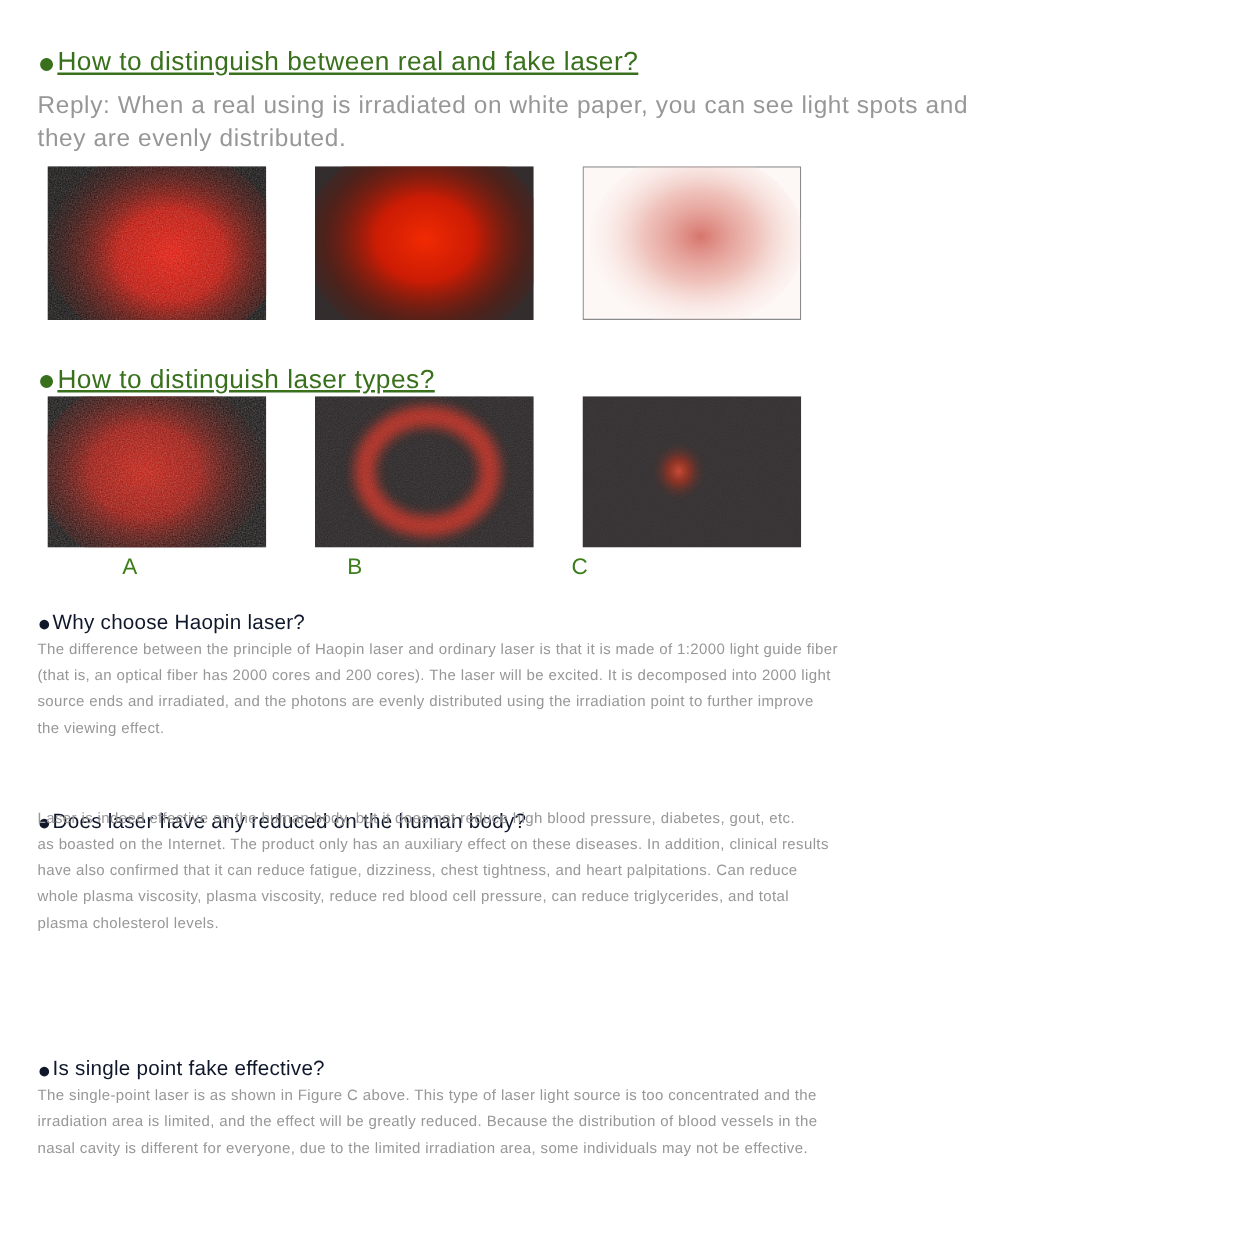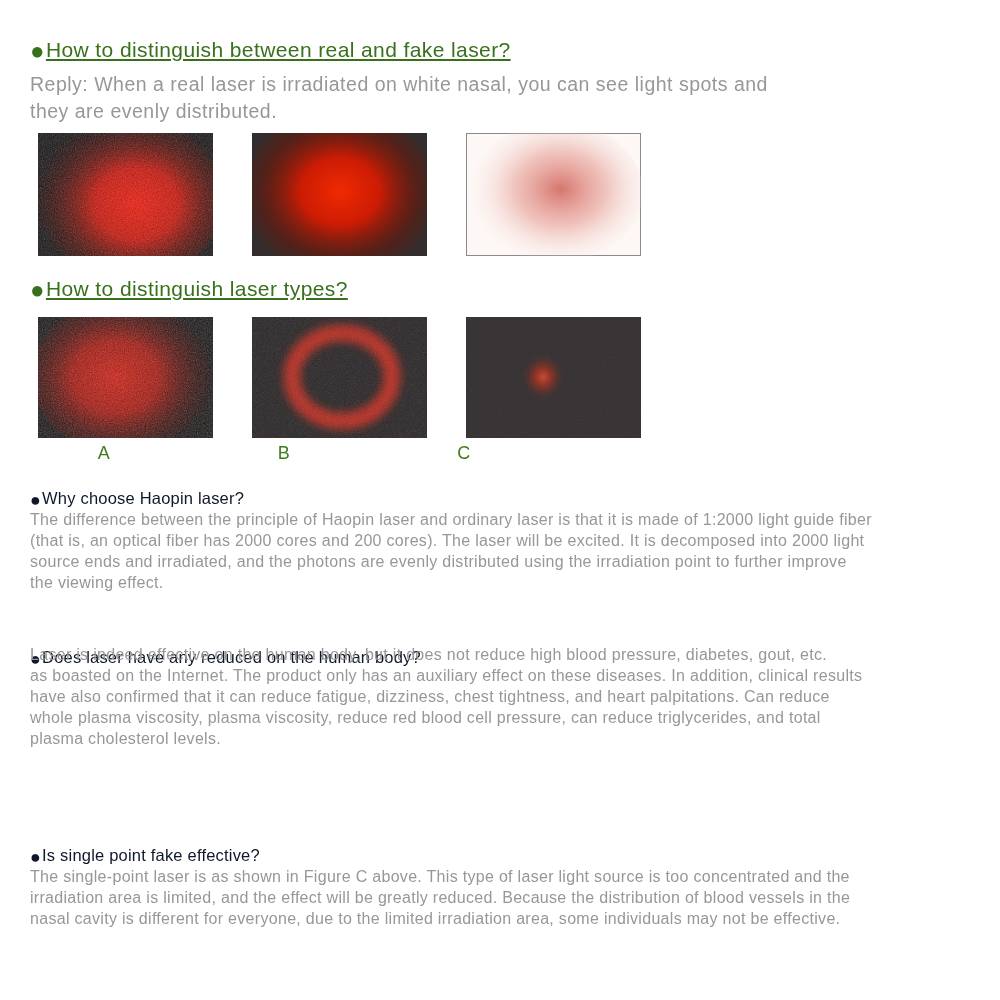--- a/index.html
+++ b/index.html
@@ -12,35 +12,35 @@
     color:#38701c;font-size:21px;line-height:26px;letter-spacing:0.4px;white-space:nowrap;text-decoration:underline;
   }
   .heading-sm{
     color:#0f172a;font-size:16.5px;line-height:20px;letter-spacing:0.2px;white-space:nowrap;
   }
   .bullet{display:inline-block;vertical-align:-2px;line-height:0;margin-right:1px}
   .heading-lg .bullet{font-size:24px}
   .heading-sm .bullet{font-size:18px}
   .gray{color:#979797;white-space:pre-line}
   .reply{font-size:19.5px;line-height:27px;letter-spacing:0.5px;width:940px}
-  .para{font-size:16px;line-height:21px;letter-spacing:0.3px;width:950px}
+  .para{font-size:12px;line-height:21px;letter-spacing:0.3px;width:950px}
   .figrow{display:flex;gap:39px}
   .fig{display:block}
   .fig-label{
     position:absolute;width:60px;text-align:center;color:#3e7d1c;
     font-size:18px;line-height:20px;letter-spacing:0.5px;
   }
 </style>
 </head>
 <body>
 
 <div class="abs heading-lg" style="left:30px;top:37px">
   <span class="bullet">●</span><span>How to distinguish between real and fake laser?</span>
 </div>
-<div class="abs gray reply" style="left:30px;top:71px">Reply: When a real laser is irradiated on white nasal, you can see light spots and
+<div class="abs gray reply" style="left:30px;top:71px">Reply: When a real using is irradiated on white paper, you can see light spots and
 they are evenly distributed.</div>
 
 <div class="abs figrow" style="left:38px;top:133px">
 
   <svg class="fig" width="175" height="123">
     <defs>
       <radialGradient id="rg1" cx="53%" cy="53%" r="60%">
         <stop offset="0%" stop-color="#f01507"></stop>
         <stop offset="38%" stop-color="#d41105" stop-opacity="0.93"></stop>
         <stop offset="70%" stop-color="#700b03" stop-opacity="0.5"></stop>
@@ -80,21 +80,21 @@
         <stop offset="0%" stop-color="#cd554b" stop-opacity="0.8"></stop>
         <stop offset="45%" stop-color="#e18c80" stop-opacity="0.5"></stop>
         <stop offset="100%" stop-color="#fffaf8" stop-opacity="0"></stop>
       </radialGradient>
     </defs>
     <rect x="0.5" y="0.5" width="174" height="122" fill="#fdf8f6" stroke="#8a8a8a" stroke-width="1"></rect>
     <ellipse cx="91" cy="59" rx="86" ry="70" fill="url(#rg3)"></ellipse>
   </svg>
 </div>
 
-<div class="abs heading-lg" style="left:30px;top:276px">
+<div class="abs heading-lg" style="left:30px;top:291px">
   <span class="bullet">●</span><span>How to distinguish laser types?</span>
 </div>
 
 <div class="abs figrow" style="left:38px;top:317px">
 
   <svg class="fig" width="175" height="121">
     <defs>
       <radialGradient id="rgA" cx="47%" cy="50%" r="60%">
         <stop offset="0%" stop-color="#d8190c" stop-opacity="0.95"></stop>
         <stop offset="40%" stop-color="#bd1208" stop-opacity="0.85"></stop>

